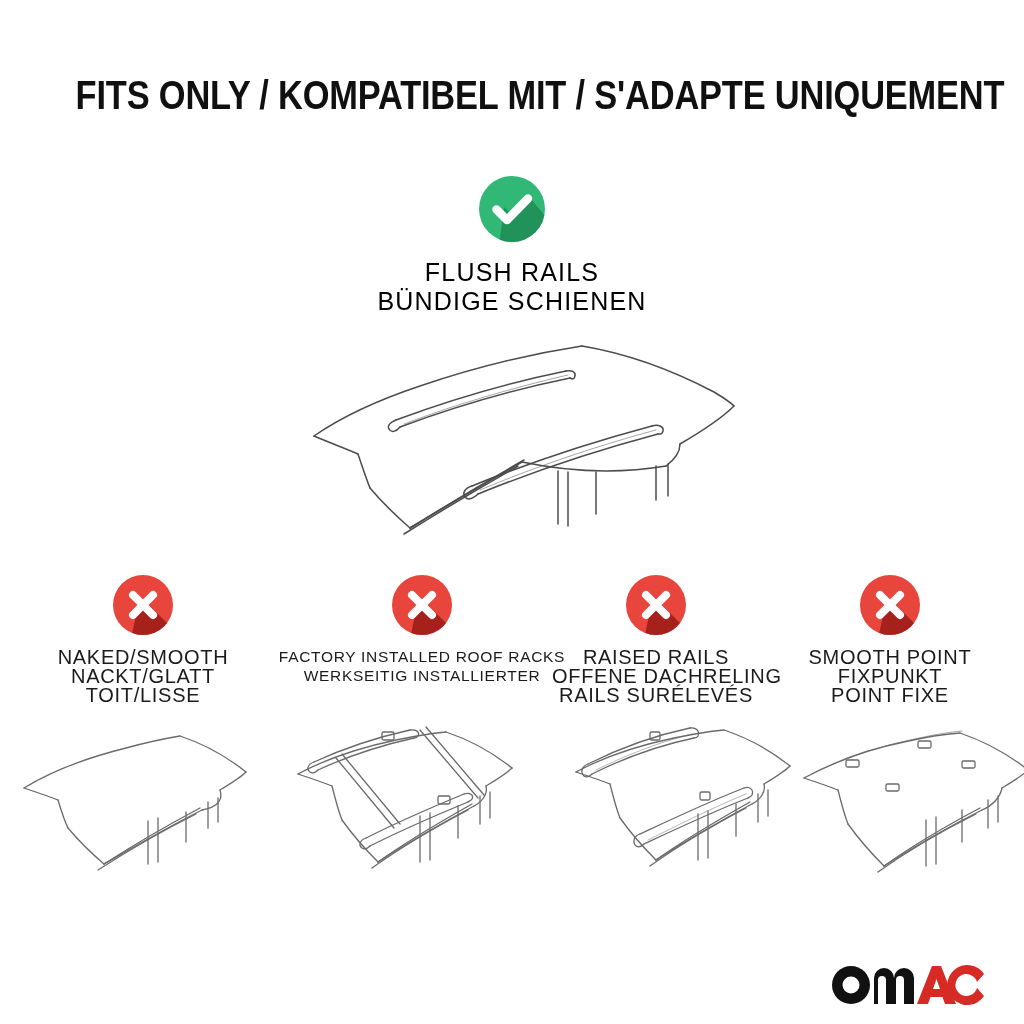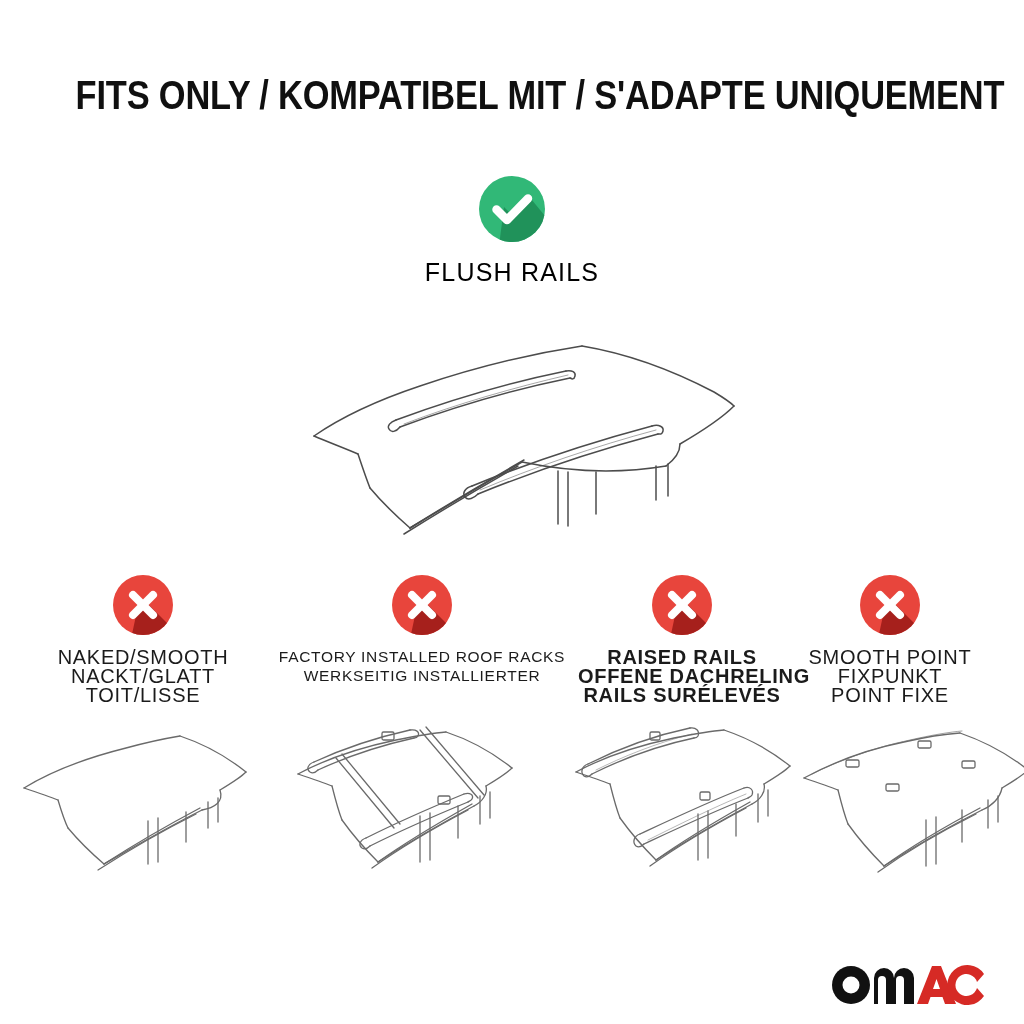--- a/index.html
+++ b/index.html
@@ -88,21 +88,21 @@
     height: 140px;
   }
 
   .notfit-col {
     position: absolute;
     top: 0;
     text-align: center;
   }
   .notfit-col.c0 { left: 53px;  width: 180px; }
   .notfit-col.c1 { left: 262px; width: 320px; }
-  .notfit-col.c2 { left: 578px; width: 208px; font-weight: bold; }
+  .notfit-col.c2 { left: 552px; width: 208px; }
   .notfit-col.c3 { left: 806px; width: 168px; }
 
   .x-wrap {
     display: inline-block;
     position: relative;
     width: 60px;
     height: 60px;
   }
   .x-svg { display: block; width: 60px; height: 60px; }
 
@@ -166,20 +166,21 @@
         <circle cx="33" cy="33" r="33" fill="#31B877"></circle>
         <g clip-path="url(#clipGreen)">
           <polygon points="25,31 31,37 48,18 70,45 70,70 20,70" fill="#1E8E58" opacity="0.92"></polygon>
         </g>
         <path d="M17.5 33.5 L28 44 L49 22.5" fill="none" stroke="#FFFFFF" stroke-width="8.5" stroke-linecap="round" stroke-linejoin="round"></path>
       </svg>
     </span>
 
     <div class="fits-labels">
       <span class="ln">FLUSH RAILS</span>
+      <span class="ln">BÜNDIGE SCHIENEN</span>
     </div>
   </div>
 
   <div class="hero-art">
     <svg viewBox="0 0 440 225" aria-hidden="true">
       <g fill="none" stroke="#4C4C4C" stroke-width="1.5" stroke-linecap="round" stroke-linejoin="round">
 
         <path d="M14 98 C40 80 78 62 120 48 C170 31 230 16 282 8"></path>
         <path d="M282 8 C330 16 372 32 414 54 C424 60 430 64 434 68"></path>
         <path d="M434 68 C424 78 404 92 380 106"></path>

